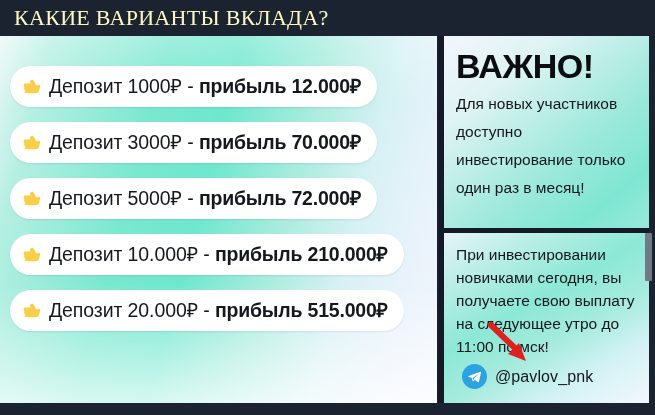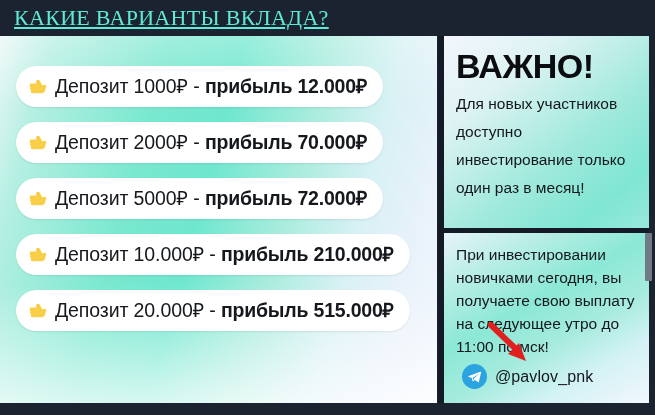--- a/index.html
+++ b/index.html
@@ -27,24 +27,23 @@
     height: 36px;
     background: #1b2330;
   }
   .titlebar .title {
     position: absolute;
     left: 14px;
     top: 4px;
     font-family: "Liberation Serif", "DejaVu Serif", serif;
     font-size: 22px;
     line-height: 28px;
-    color: #5eead4;
+    color: #fef9c3;
     letter-spacing: 0.3px;
     white-space: nowrap;
-    text-decoration: underline;
   }
 
   
   .bottombar {
     position: absolute;
     left: 0; top: 403px;
     width: 655px;
     height: 12px;
     background: #1b2330;
   }
@@ -81,21 +80,21 @@
     content: "";
     position: absolute;
     left: 0; right: 0; top: 0;
     height: 70px;
     background: linear-gradient(to bottom, rgba(255,255,255,0.30) 0%, rgba(255,255,255,0) 100%);
     pointer-events: none;
   }
 
   .pill-list {
     position: absolute;
-    left: 6px; top: 0;
+    left: 0; top: 0;
     width: 437px;
     z-index: 3;
     padding-top: 30px;
     box-sizing: border-box;
   }
   .pill {
     display: inline-flex;
     align-items: center;
     margin: 0 0 15px 10px;
     padding: 8px 16px 9px 12px;
@@ -264,21 +263,21 @@
           </svg>
           <span class="txt"><span>Депозит 1000₽ - </span><b>прибыль 12.000₽</b></span>
         </div>
       </div>
 
       <div class="pill-row">
         <div class="pill">
           <svg class="hand" viewBox="0 0 24 20">
             <path d="M2 8.2c0-1 .8-1.7 1.8-1.7h6.6c-.5-.7-.8-1.3-.8-2 0-1.4 1.1-2.5 2.5-2.5 1 0 1.8.5 2.2 1.3l2.4 4.6c.3.6 1 .9 1.6.7l2.3-.6c.8-.2 1.5.5 1.3 1.3l-1.3 5.1c-.5 2.1-2.4 3.6-4.6 3.6H5.4c-1.1 0-2-.9-2-2 0-.5.2-1 .5-1.4-.8-.2-1.4-.9-1.4-1.8 0-.6.3-1.1.7-1.5-.7-.3-1.2-1-1.2-1.8 0-.5.2-1 .5-1.3z" fill="#f8cf46"></path>
           </svg>
-          <span class="txt"><span>Депозит 2000₽ - </span><b>прибыль 70.000₽</b></span>
+          <span class="txt"><span>Депозит 3000₽ - </span><b>прибыль 70.000₽</b></span>
         </div>
       </div>
 
       <div class="pill-row">
         <div class="pill">
           <svg class="hand" viewBox="0 0 24 20">
             <path d="M2 8.2c0-1 .8-1.7 1.8-1.7h6.6c-.5-.7-.8-1.3-.8-2 0-1.4 1.1-2.5 2.5-2.5 1 0 1.8.5 2.2 1.3l2.4 4.6c.3.6 1 .9 1.6.7l2.3-.6c.8-.2 1.5.5 1.3 1.3l-1.3 5.1c-.5 2.1-2.4 3.6-4.6 3.6H5.4c-1.1 0-2-.9-2-2 0-.5.2-1 .5-1.4-.8-.2-1.4-.9-1.4-1.8 0-.6.3-1.1.7-1.5-.7-.3-1.2-1-1.2-1.8 0-.5.2-1 .5-1.3z" fill="#f8cf46"></path>
           </svg>
           <span class="txt"><span>Депозит 5000₽ - </span><b>прибыль 72.000₽</b></span>
         </div>

